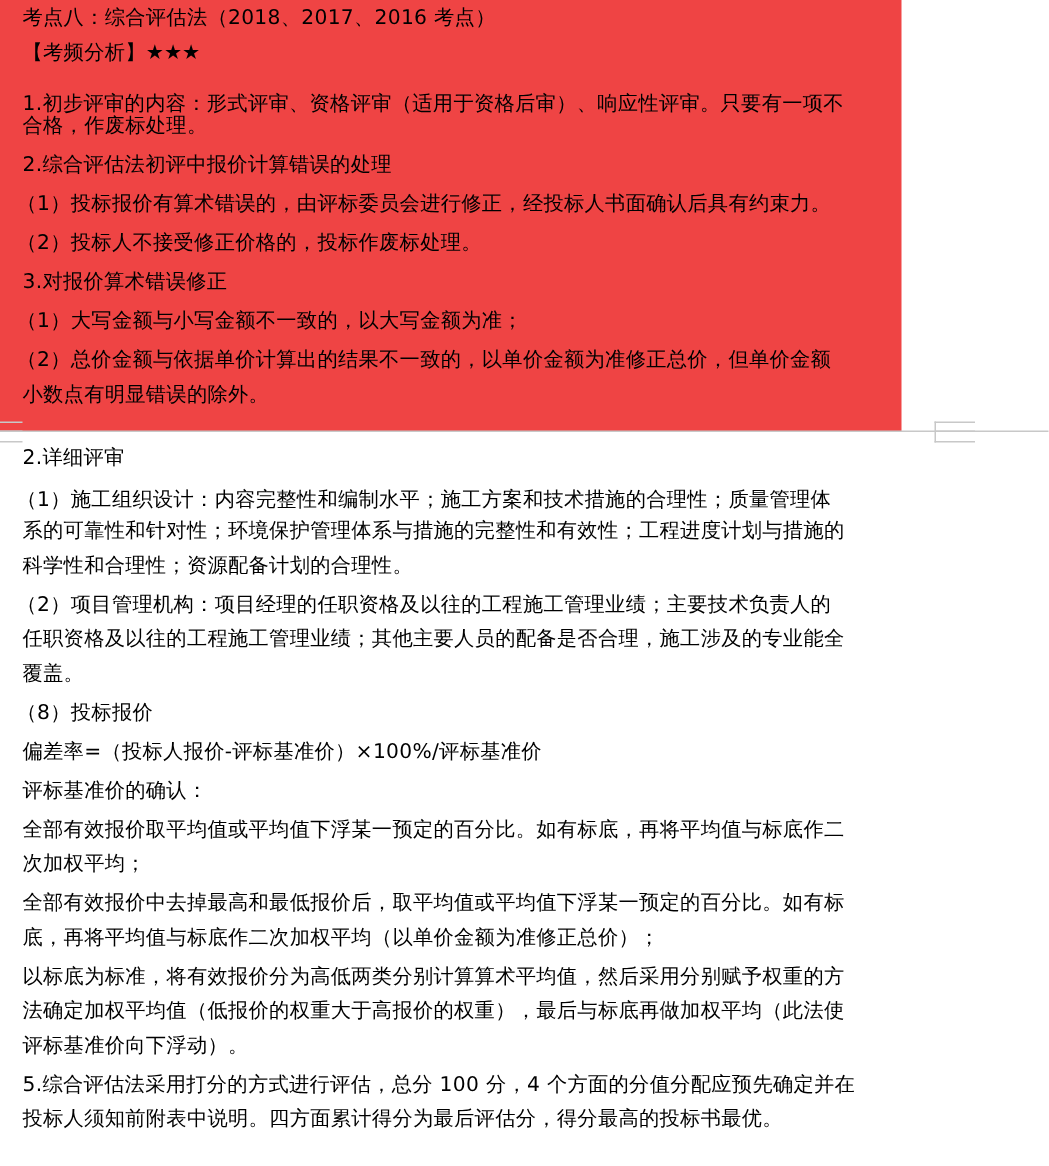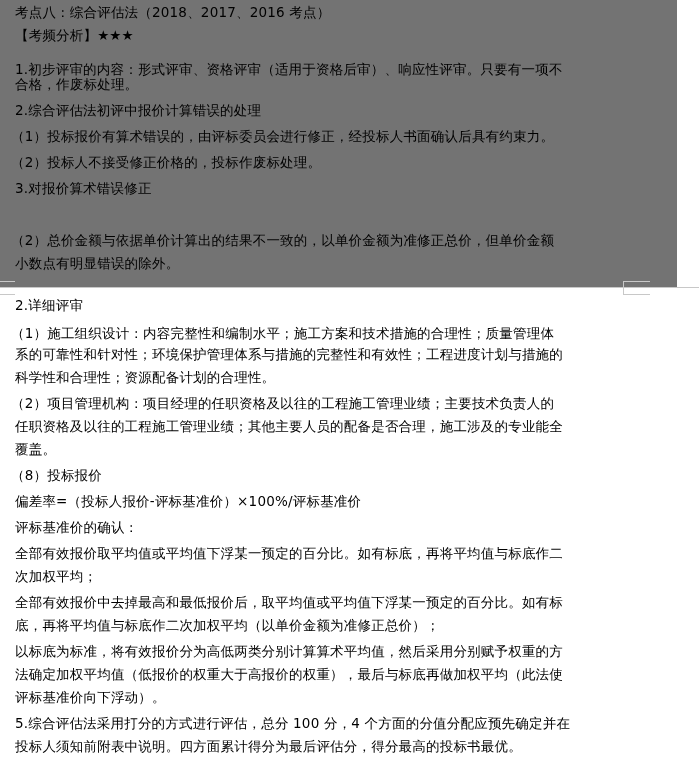--- a/index.html
+++ b/index.html
@@ -11,22 +11,22 @@
       width: 699px;
       height: 777px;
       overflow: hidden;
       position: relative;
       font-family: "DejaVu Sans", "Liberation Sans", sans-serif;
       color: #000000;
     }
     .page {
       position: absolute;
       left: 0;
-      width: 677px;
-      background: #737373;
+      width: 601px;
+      background: #ef4444;
     }
     .page-top { top: 0; height: 288px; }
     .line {
       position: absolute;
       left: 15px;
       font-size: 13.5px;
       line-height: 18px;
       white-space: nowrap;
       letter-spacing: 0.2px;
     }
@@ -66,20 +66,21 @@
   <div class="line" style="top:3px">考点八：综合评估法（2018、2017、2016 考点）</div>
   <div class="line" style="top:26px">
     <span>【考频分析】</span><span class="stars">★★★</span>
   </div>
   <div class="line" style="top:60px">1.初步评审的内容：形式评审、资格评审（适用于资格后审）、响应性评审。只要有一项不</div>
   <div class="line" style="top:75px">合格，作废标处理。</div>
   <div class="line" style="top:101px">2.综合评估法初评中报价计算错误的处理</div>
   <div class="line indent-paren" style="top:127px">（1）投标报价有算术错误的，由评标委员会进行修正，经投标人书面确认后具有约束力。</div>
   <div class="line indent-paren" style="top:153px">（2）投标人不接受修正价格的，投标作废标处理。</div>
   <div class="line" style="top:179px">3.对报价算术错误修正</div>
+  <div class="line indent-paren" style="top:205px">（1）大写金额与小写金额不一致的，以大写金额为准；</div>
   <div class="line indent-paren" style="top:231px">（2）总价金额与依据单价计算出的结果不一致的，以单价金额为准修正总价，但单价金额</div>
   <div class="line" style="top:254px">小数点有明显错误的除外。</div>
 </div>
 
 <div class="page-break"></div>
 <div class="margin-mark left">
     <div class="mid"></div>
   </div>
 <div class="margin-mark right">
     <div class="mid"></div>

